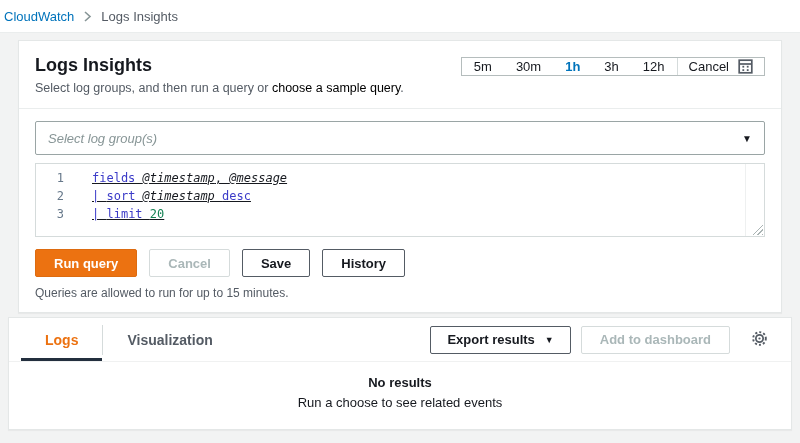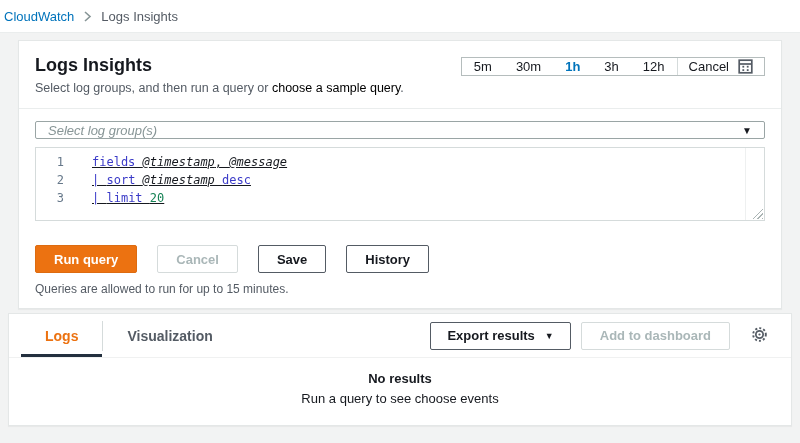--- a/index.html
+++ b/index.html
@@ -66,21 +66,21 @@
   .card-body { padding: 12px 16px 12px 16px; }
 
   
   .log-group-select {
     height: 18px;
     border: 1px solid #9aa5a5;
     border-radius: 2px;
     background: #fff;
     display: flex;
     align-items: center;
-    padding: 0 12px;
+    padding: 16px 12px;
     cursor: pointer;
   }
   .log-group-placeholder {
     flex: 1;
     font-style: italic;
     color: #879596;
     font-size: 13px;
   }
   .select-caret { font-size: 10px; color: #16191f; }
 
@@ -118,21 +118,21 @@
   }
   .editor-resize-grip {
     position: absolute; right: 1px; bottom: 1px;
     width: 13px; height: 13px;
     background: repeating-linear-gradient(135deg, transparent 0 2px, #aab4b4 2px 3px);
     clip-path: polygon(100% 0, 100% 100%, 0 100%);
     cursor: nwse-resize;
   }
 
   
-  .btn-row { display: flex; align-items: center; gap: 20px; margin-top: 24px; }
+  .btn-row { display: flex; align-items: center; gap: 12px; margin-top: 12px; }
   .btn {
     font-family: inherit;
     font-size: 13px;
     font-weight: 700;
     padding: 5px 18px;
     height: 28px;
     border-radius: 2px;
     background: #fff;
     border: 1px solid #545b64;
     color: #16191f;
@@ -287,15 +287,15 @@
             <circle cx="12" cy="12" r="8" fill="none" stroke="#545b64" stroke-width="2.4" stroke-dasharray="2.6 2.6"></circle>
             <circle cx="12" cy="12" r="4.6" fill="none" stroke="#545b64" stroke-width="2.2"></circle>
             <circle cx="12" cy="12" r="1.4" fill="#545b64"></circle>
           </svg>
         </span>
       </button>
     </div>
   </div>
   <div class="empty-state">
     <div class="empty-title">No results</div>
-    <div class="empty-msg">Run a query to see choose events</div>
+    <div class="empty-msg">Run a choose to see related events</div>
   </div>
 </div>
 
 </body></html>

